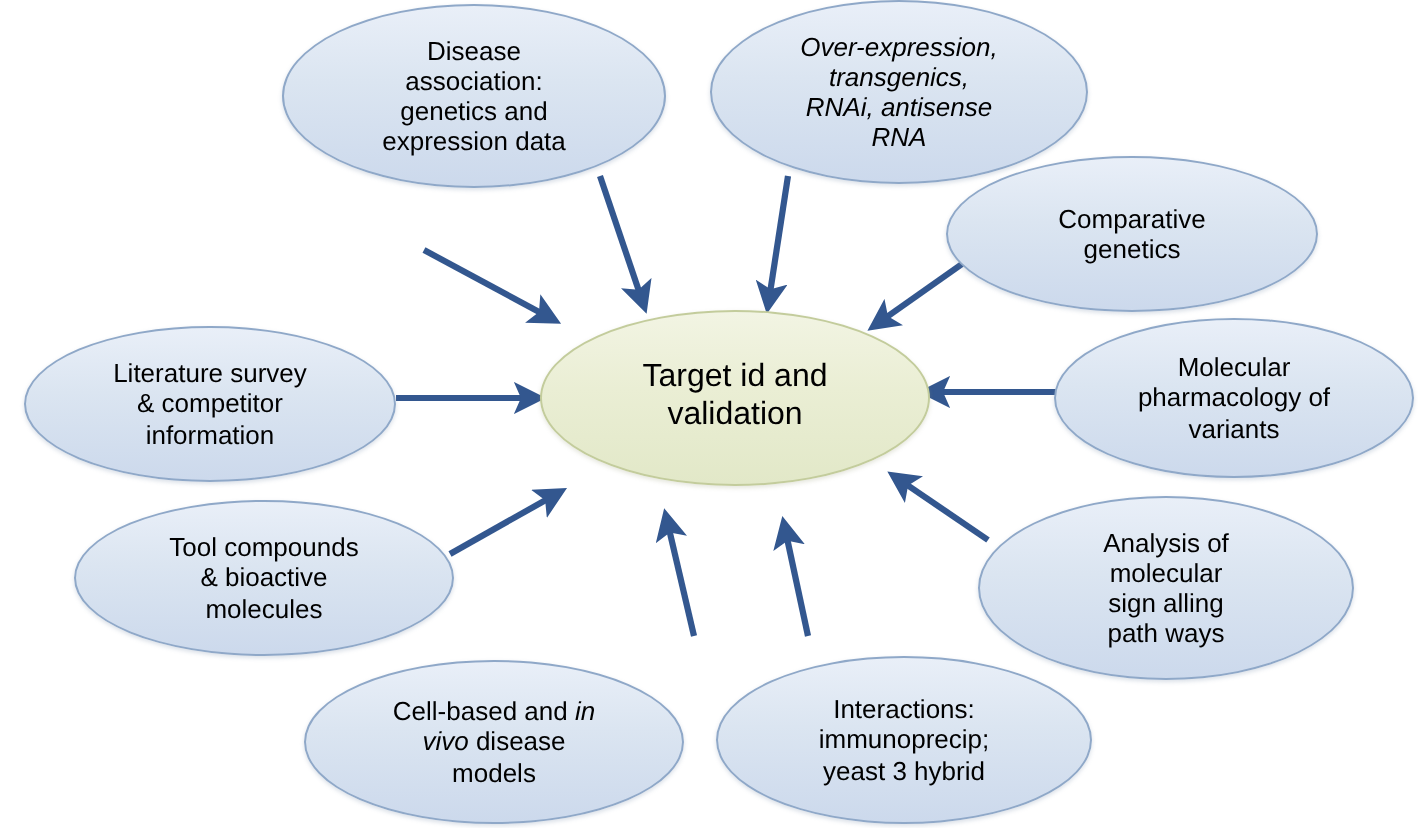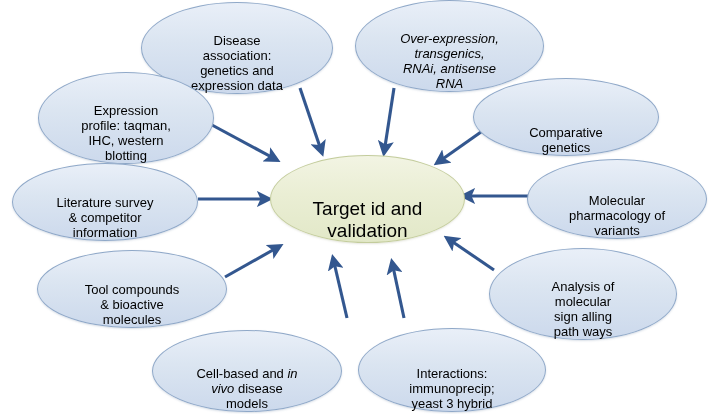--- a/index.html
+++ b/index.html
@@ -23,38 +23,38 @@
     left: 0;
     top: 0;
     width: 709px;
     height: 414px;
     pointer-events: none;
   }
   .node {
     position: absolute;
     box-sizing: border-box;
     display: flex;
-    align-items: flex-end;
+    align-items: center;
     justify-content: center;
     text-align: center;
     border-radius: 50%;
     color: #000000;
     line-height: 1.16;
   }
   .node-satellite {
     background: linear-gradient(to bottom, #e9eff8 0%, #dbe5f1 42%, #ccd9ec 100%);
     border: 1px solid #8fa8c8;
     box-shadow: 0 1px 2px rgba(120,140,170,0.28);
     font-size: 13px;
   }
   .node-center {
     background: linear-gradient(to bottom, #f2f4e3 0%, #eaeed4 45%, #e2e8c8 100%);
     border: 1px solid #c3cc9c;
     box-shadow: 0 1px 2px rgba(150,155,120,0.25);
-    font-size: 19px;
+    font-size: 16px;
   }
   .node-label {
     display: block;
     padding: 0 9px;
     white-space: pre-line;
   }
   .node-label i { font-style: italic; }
 </style>
 </head>
 <body>
@@ -88,26 +88,20 @@
 expression data</span>
   </div>
 
   <div class="node node-satellite" style="left:355px; top:0px; width:189px; height:92px;font-style:italic;">
     <span class="node-label">Over-expression,
 transgenics,
 RNAi, antisense
 RNA</span>
   </div>
 
-  <div class="node node-satellite" style="left:38px; top:72px; width:176px; height:92px;">
-    <span class="node-label">Expression
-profile: taqman,
-IHC, western
-blotting</span>
-  </div>
 
   <div class="node node-satellite" style="left:473px; top:78px; width:186px; height:78px;">
     <span class="node-label">Comparative
 genetics</span>
   </div>
 
   <div class="node node-satellite" style="left:12px; top:163px; width:186px; height:78px;">
     <span class="node-label">Literature survey
 &amp; competitor
 information</span>

